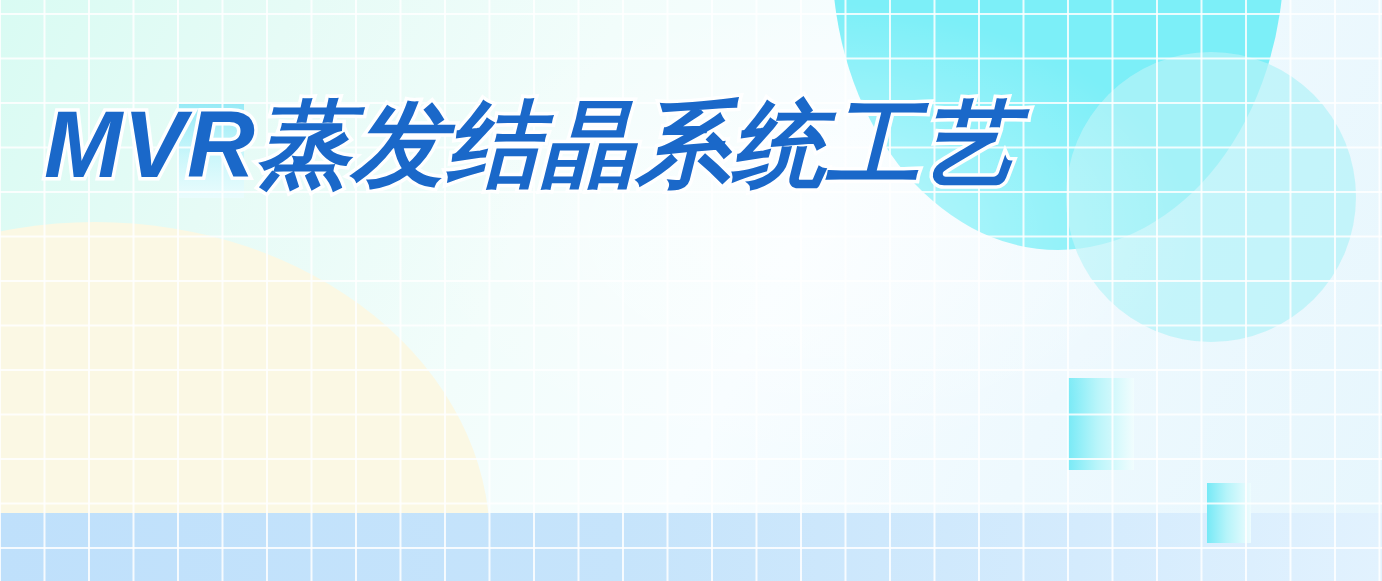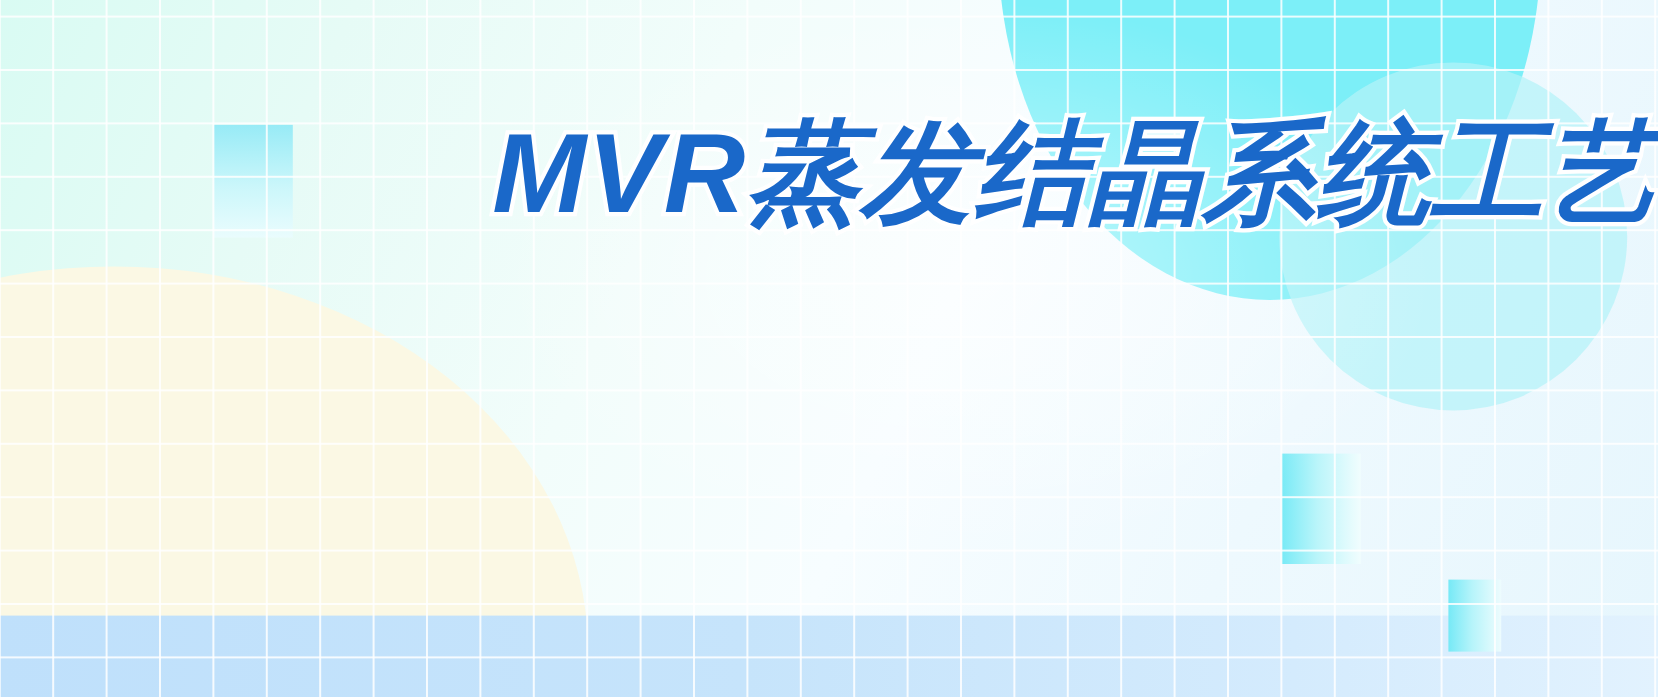--- a/index.html
+++ b/index.html
@@ -71,22 +71,22 @@
   }
   #sheen {
     position:absolute; inset:0;
     background:radial-gradient(ellipse 560px 330px at 58% 40%, rgba(255,255,255,.55), rgba(255,255,255,0) 70%);
     pointer-events:none;
   }
 
   
   #content {
     position:absolute; inset:0;
-    display:flex; flex-direction:column;
-    align-items:flex-end;
+    display:flex; 
+    align-items:flex-start;
     padding-left:44px;
   }
 
   .title {
     margin-top:98px;
     font-size:94px;
     line-height:1.0;
     font-weight:bold;
     font-style:italic;
     letter-spacing:1px;

